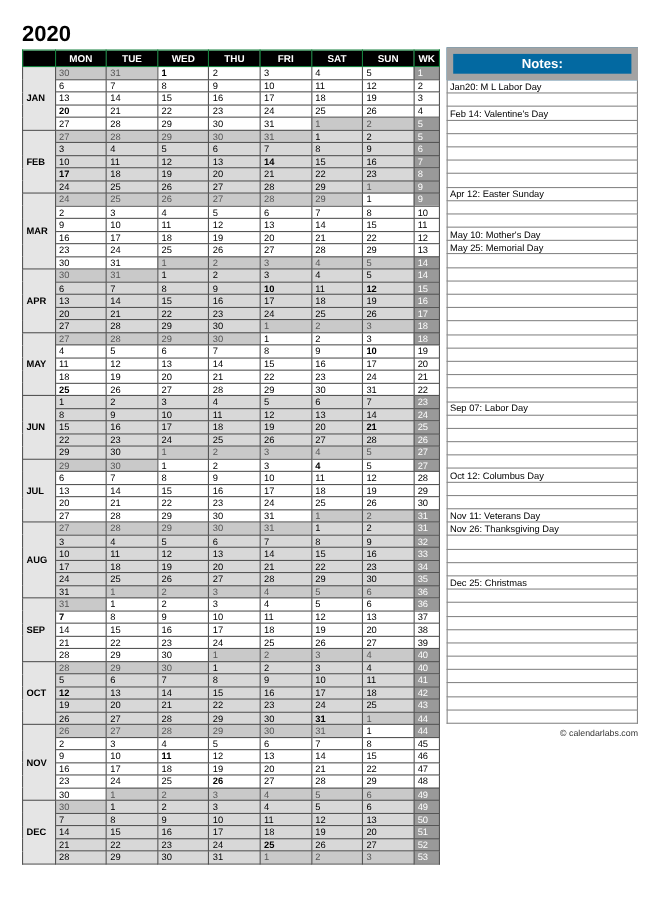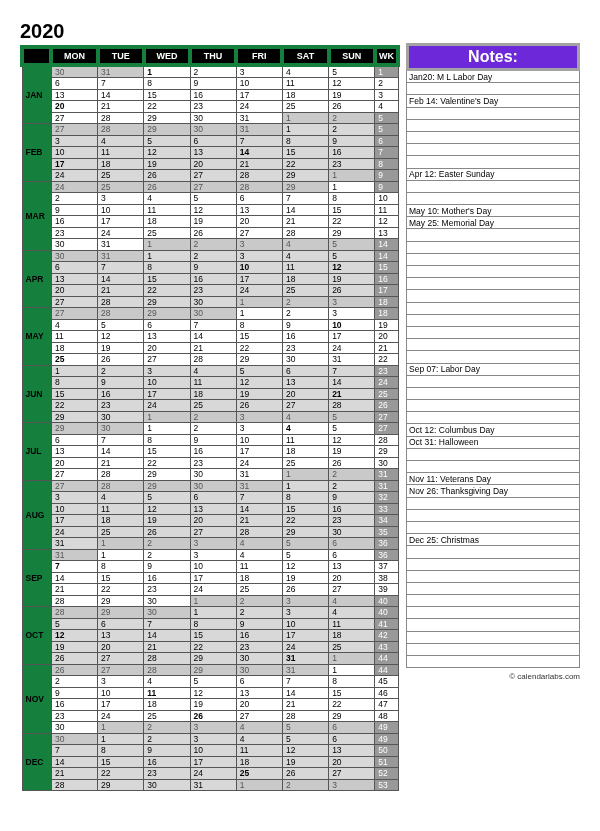--- a/index.html
+++ b/index.html
@@ -1,34 +1,34 @@
 <!DOCTYPE html>
 <html><head>
 <meta charset="utf-8">
 <style>
   * { box-sizing: border-box; margin: 0; padding: 0; }
   body { font-family: Arial, Helvetica, sans-serif; background: #fff; padding: 20px; width: 600px; }
   .container { display: flex; gap: 6px; }
   .cal-side { flex: 0 0 auto; }
   .title { font-size: 20px; font-weight: bold; text-align: left; margin-bottom: 2px; }
   table.cal { border-collapse: collapse; width: 380px; }
-  table.cal th { background: #000; color: #fff; font-size: 9px; font-weight: bold; padding: 2px 0; border: 4px solid #15803d; }
+  table.cal th { background: #000; color: #fff; font-size: 9px; font-weight: bold; padding: 2px 0; border: 1px solid #15803d; }
   table.cal th.month-col { width: 28px; }
   table.cal th.day-col { width: 44px; }
   table.cal th.wk-col { width: 22px; }
   table.cal td { border: 1px solid #555; font-size: 8.5px; padding: 0 3px; height: 11.5px; text-align: left; vertical-align: middle; }
-  td.mlabel { background: #15803d; font-weight: bold; font-size: 9px; text-align:center; border:1px solid #555; }
+  td.mlabel { background: #e5e5e5; font-weight: bold; font-size: 9px; text-align:center; border:1px solid #555; }
   td.prev { background: #c9c9c9; color: #555; }
   td.alt  { background: #d8d8d8; }
   td.cur  { background: #fff; }
   td.wk   { background: #999; color: #fff; text-align:center; font-size:8px; }
   td.wkcur { background: #fff; color:#000; text-align:center; font-size:8px;}
   td .b { font-weight: bold; }
   .notes-side { flex: 1 1 auto; }
-  .notes-title { background:#6d28d9; color:#fff; font-size:16px; font-weight:bold; text-align:center; padding:2px 0; border:3px solid #a3a3a3; margin-top:23px;}
+  .notes-title { background:#0369a1; color:#fff; font-size:12px; font-weight:bold; text-align:center; padding:2px 0; border:6px solid #a3a3a3; margin-top:23px;}
   .note-row { border:1px solid #888; border-top:none; height:12.2px; font-size:8.5px; padding:0 2px; display:flex; align-items:center; }
   .footer { font-size:8px; text-align:right; margin-top:4px; color:#333; }
 </style>
 </head>
 <body>
 
 <div class="container">
   <div class="cal-side">
     <div class="title">2020</div>
     <table class="cal">
@@ -717,21 +717,20 @@
         <div class="note-row"></div>
         <div class="note-row"></div>
         <div class="note-row"></div>
         <div class="note-row"></div>
         <div class="note-row">Sep 07: Labor Day</div>
         <div class="note-row"></div>
         <div class="note-row"></div>
         <div class="note-row"></div>
         <div class="note-row"></div>
         <div class="note-row">Oct 12: Columbus Day</div>
-        <div class="note-row">Oct 31: Halloween</div>
         <div class="note-row"></div>
         <div class="note-row"></div>
         <div class="note-row">Nov 11: Veterans Day</div>
         <div class="note-row">Nov 26: Thanksgiving Day</div>
         <div class="note-row"></div>
         <div class="note-row"></div>
         <div class="note-row"></div>
         <div class="note-row">Dec 25: Christmas</div>
         <div class="note-row"></div>
         <div class="note-row"></div>

